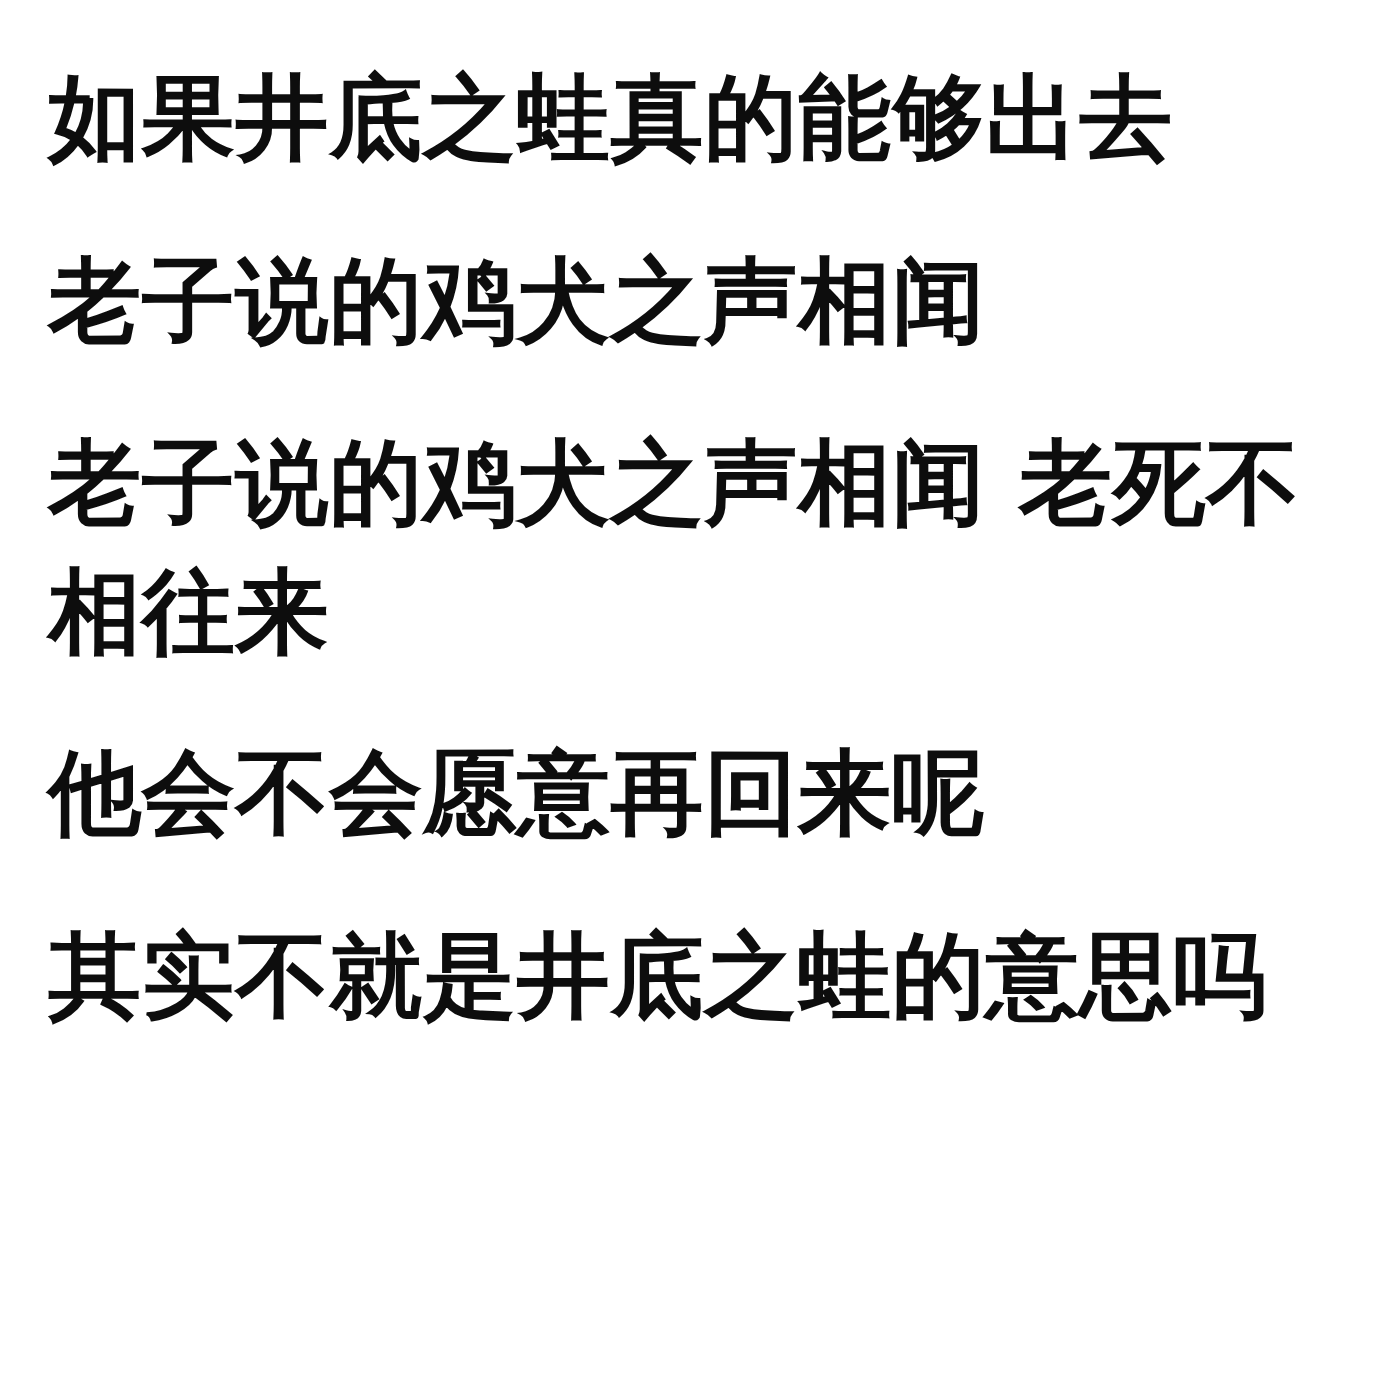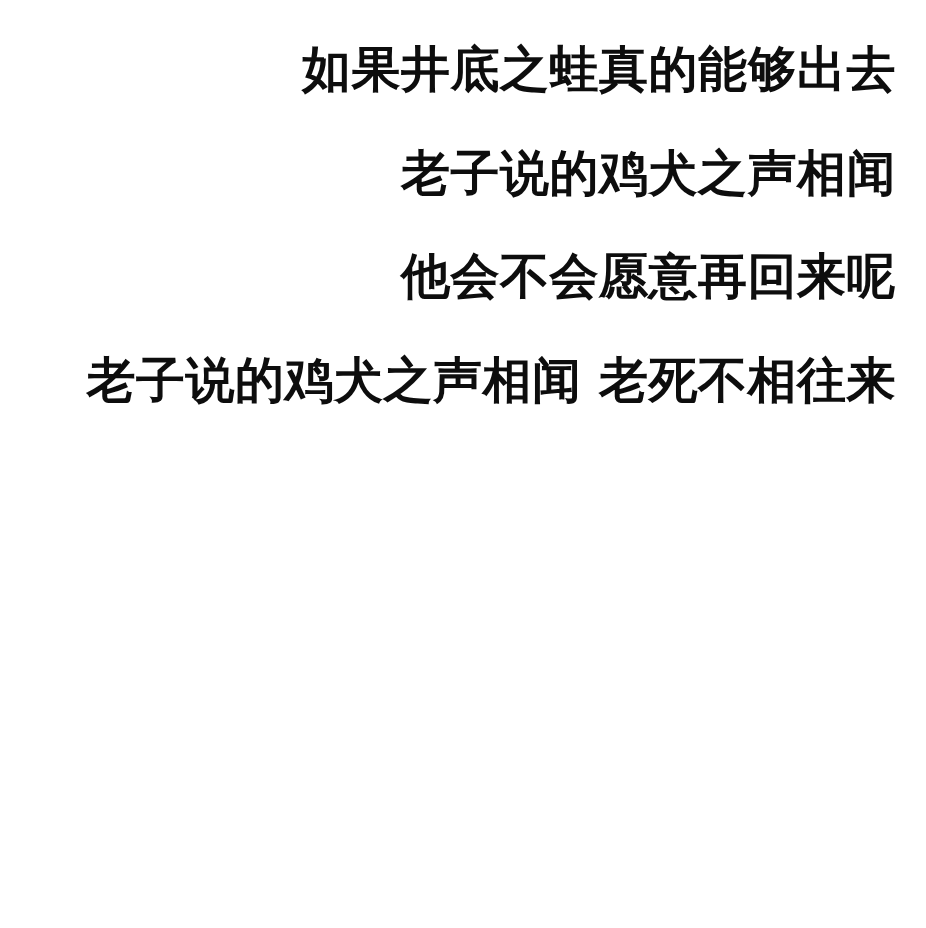--- a/index.html
+++ b/index.html
@@ -17,34 +17,34 @@
     box-sizing: border-box;
     width: 926px;
     height: 928px;
     background: #ffffff;
     padding: 36px 30px 0 32px;
     display: flex;
     flex-direction: column;
   }
   .para {
     color: #0d0d0d;
-    font-size: 49px;
+    font-size: 62px;
     font-weight: 700;
     line-height: 1.38;
     letter-spacing: 0.5px;
     margin: 0 0 36px 0;
     white-space: pre-wrap;
     word-break: break-all;
-    text-align: right;
   }
   .para:last-child {
     margin-bottom: 0;
   }
 </style>
 </head>
 <body>
 
 <div class="page">
   <p class="para">如果井底之蛙真的能够出去</p>
   <p class="para">老子说的鸡犬之声相闻</p>
+  <p class="para">老子说的鸡犬之声相闻 老死不相往来</p>
   <p class="para">他会不会愿意再回来呢</p>
-  <p class="para">老子说的鸡犬之声相闻 老死不相往来</p>
+  <p class="para">其实不就是井底之蛙的意思吗</p>
 </div>
 
 </body></html>

